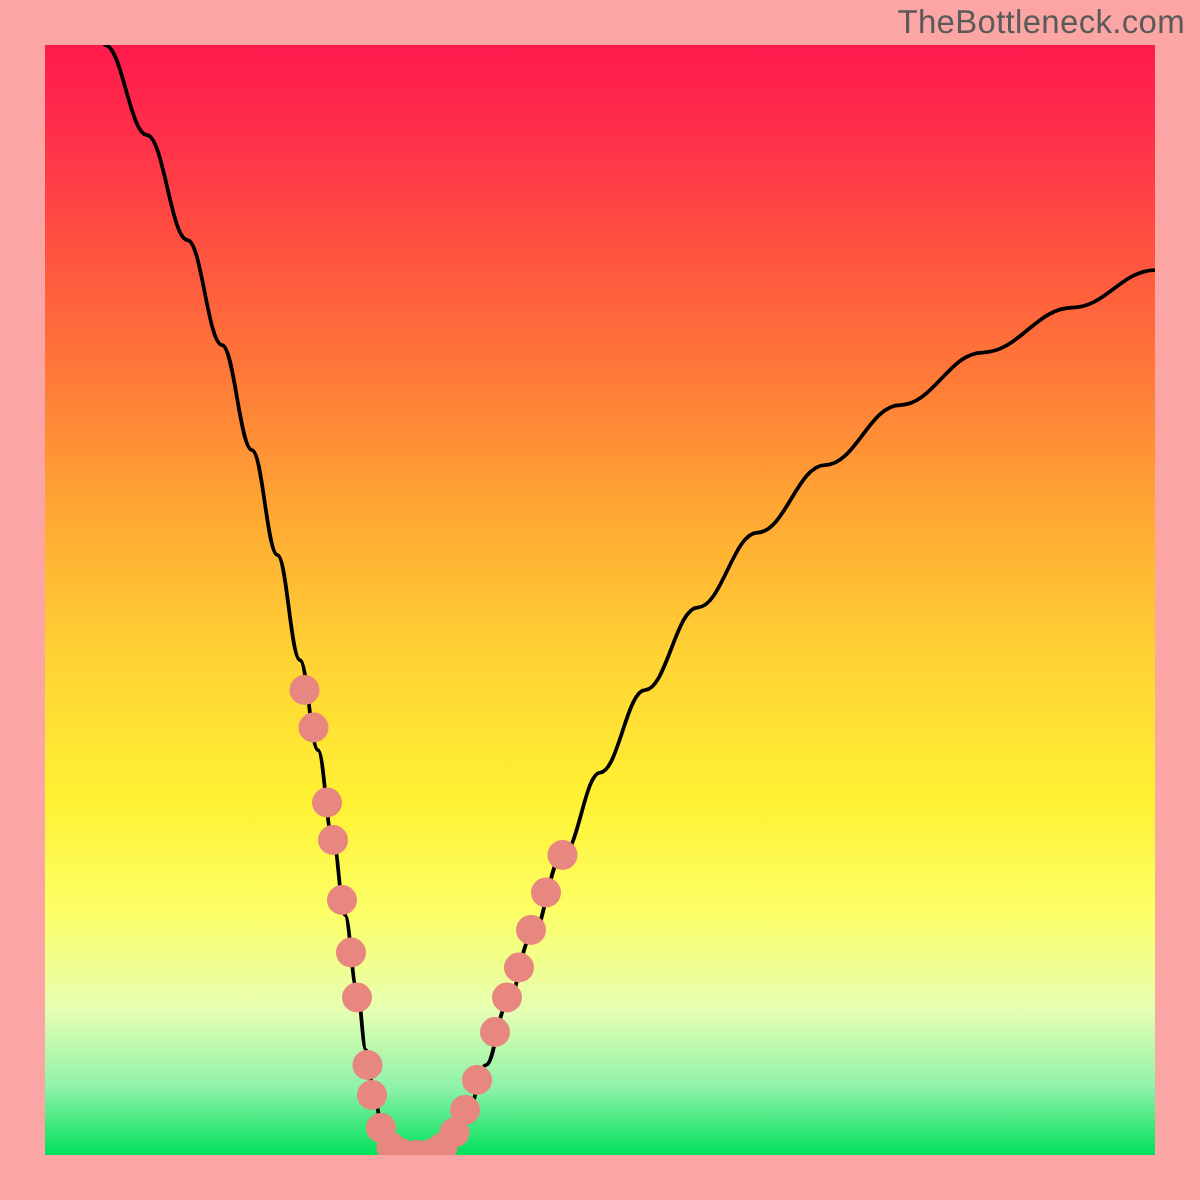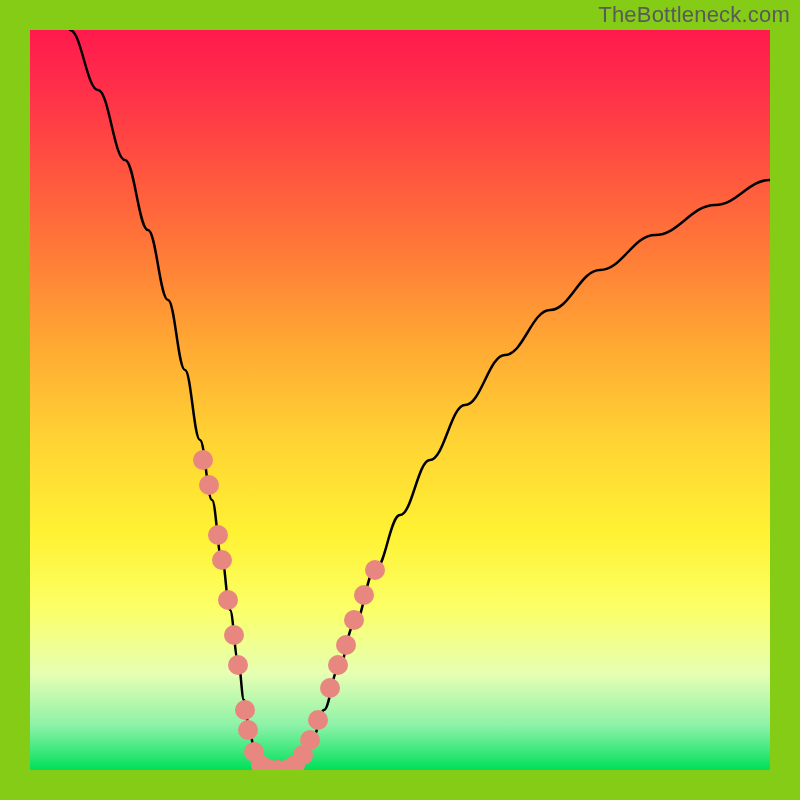--- a/index.html
+++ b/index.html
@@ -8,21 +8,21 @@
     width: 800px;
     height: 800px;
     overflow: hidden;
     background: #000;
     font-family: Arial, Helvetica, sans-serif;
   }
   .frame {
     position: relative;
     width: 800px;
     height: 800px;
-    background: #84cc16;
+    background: #fca5a5;
   }
   .plot-area {
     position: absolute;
     left: 30px;
     top: 30px;
     width: 740px;
     height: 740px;
     background: linear-gradient(to bottom,
       #ff1a4d 0%,
       #ff2f4a 8%,

